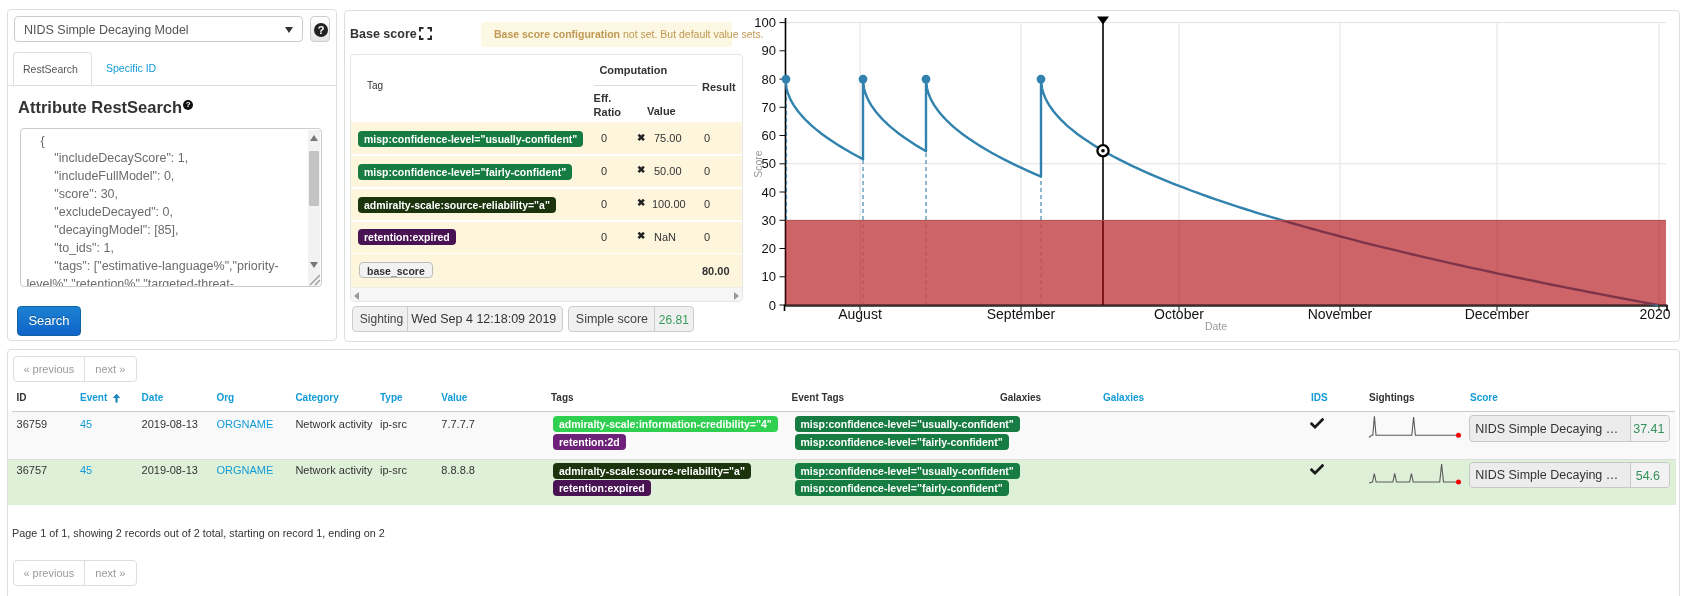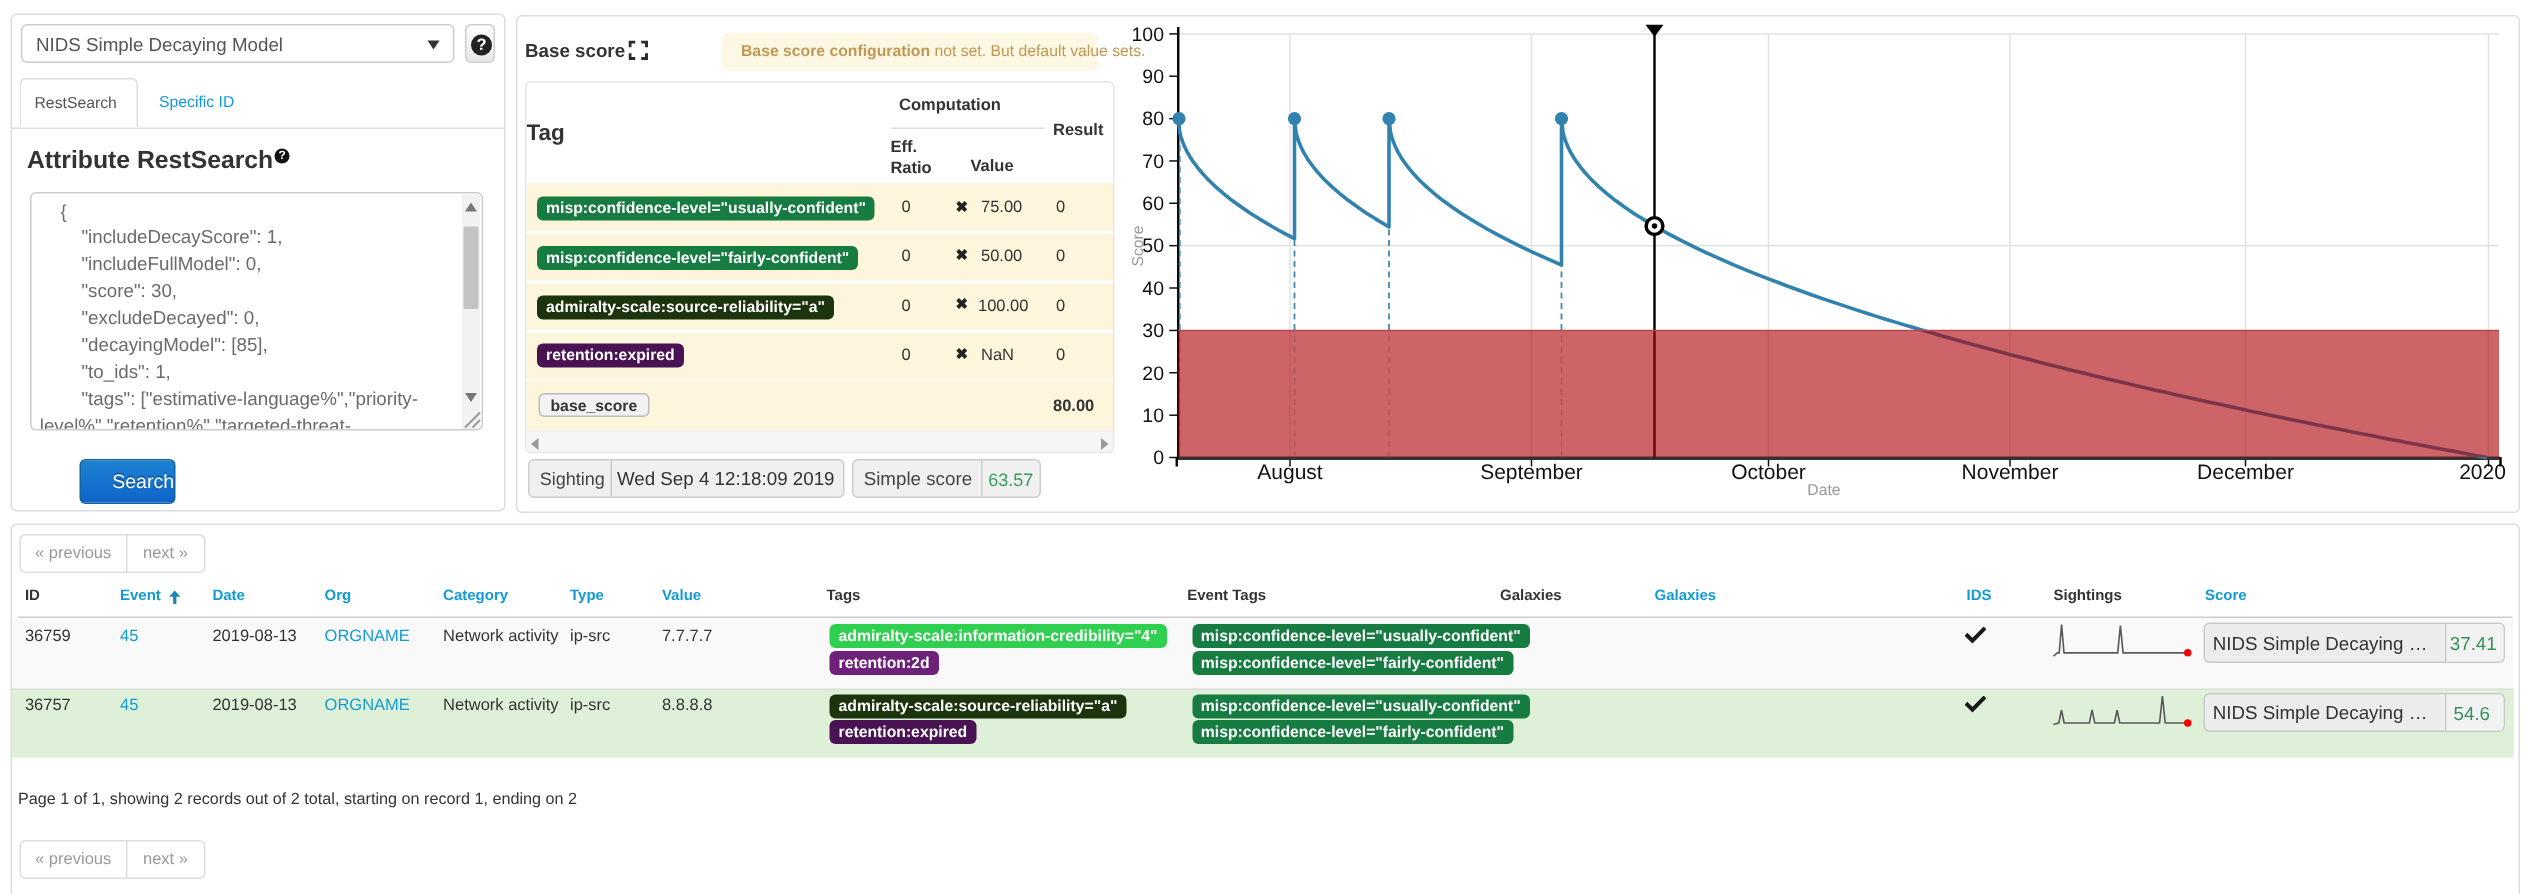--- a/index.html
+++ b/index.html
@@ -48,36 +48,36 @@
 
     <div class="abs" style="right:1px; top:1px; width:12px; height:156px; background:#f2f2f2;"></div>
     <div class="abs" style="right:3px; top:6px; width:0; height:0; border-left:4px solid transparent; border-right:4px solid transparent; border-bottom:6px solid #777;"></div>
     <div class="abs" style="right:2px; top:22px; width:10px; height:55px; background:#c3c3c3; border-radius:1px;"></div>
     <div class="abs" style="right:3px; bottom:18px; width:0; height:0; border-left:4px solid transparent; border-right:4px solid transparent; border-top:6px solid #777;"></div>
     <svg class="abs" style="right:0px; bottom:0px;" width="13" height="13">
           <path d="M12 2 L2 12 M12 7 L7 12" stroke="#999" stroke-width="1.3" fill="none"></path>
         </svg>
   </div>
 
-  <div class="abs" style="left:9px; top:296px; width:64px; height:30px; border:1px solid #1164a3; border-radius:4px; background:linear-gradient(#1c82d2,#0f64c8); color:#fff; text-align:right; line-height:28px; font-size:13px; text-shadow:0 -1px 0 rgba(0,0,0,0.25);margin-left:36px;">Search</div>
+  <div class="abs" style="left:9px; top:296px; width:64px; height:30px; border:1px solid #1164a3; border-radius:4px; background:linear-gradient(#1c82d2,#0f64c8); color:#fff; text-align:center; line-height:28px; font-size:13px; text-shadow:0 -1px 0 rgba(0,0,0,0.25);">Search</div>
 </div>
 
 <div class="panel" style="left:344px; top:10px; width:1336px; height:332px;"></div>
 
 <div class="abs" style="left:350px; top:27px; font-size:12.5px; font-weight:bold; color:#333;">Base score</div>
 <svg class="abs" style="left:418.5px; top:27px;" width="13" height="13" viewBox="0 0 13 13">
       <path d="M1 4.5 V1 H4.5 M8.5 1 H12 V4.5 M12 8.5 V12 H8.5 M4.5 12 H1 V8.5" stroke="#2b2b2b" stroke-width="2" fill="none"></path>
     </svg>
 <div class="abs" style="left:439px; top:22px; width:251px; height:25px; background:#fcf8e3; border-radius:4px;margin-left:42px;">
   <div class="abs" style="left:13px; top:6px; font-size:10.5px; color:#c09853; white-space:nowrap;"><b>Base score configuration</b> not set. But default value sets.</div>
 </div>
 
 <div class="abs" style="left:350px; top:53.5px; width:393px; height:248px; border:1px solid #e5e5e5; border-radius:4px; background:#fff; overflow:hidden;">
 
-  <div class="abs" style="left:0; top:25.5px; font-weight:bold; font-size:15px; color:#333;">Tag</div>
+  <div class="abs" style="left:16px; top:25.5px; font-weight:normal; font-size:10px; color:#333;">Tag</div>
   <div class="abs" style="left:248.4px; top:9px; font-weight:bold; font-size:11px; color:#333;">Computation</div>
   <div class="abs" style="left:242.6px; top:30.5px; width:103.4px; height:1px; background:#ddd;"></div>
   <div class="abs" style="left:242.6px; top:36px; font-weight:bold; font-size:11px; color:#333; line-height:14.5px;">Eff.<br>Ratio</div>
   <div class="abs" style="left:296px; top:50.5px; font-weight:bold; font-size:11px; color:#333;">Value</div>
   <div class="abs" style="left:351px; top:26px; font-weight:bold; font-size:11px; color:#333;">Result</div>
 
   <div class="abs" style="left:0; top:67.8px; width:393px; height:164.5px; background:#fdf5dc;"></div>
   <div class="abs" style="left:0; top:99.7px; width:393px; height:1.5px; background:#fff;"></div>
   <div class="abs" style="left:0; top:132.6px; width:393px; height:1.5px; background:#fff;"></div>
   <div class="abs" style="left:0; top:165.5px; width:393px; height:1.5px; background:#fff;"></div>
@@ -116,21 +116,21 @@
 </div>
 
 <div class="abs" style="left:351.8px; top:306px; width:211.6px; height:25.5px; border:1px solid #ccc; border-radius:4px; background:#f0f0f0;">
   <div class="abs" style="left:7px; top:5px; font-size:12px; color:#444;">Sighting</div>
   <div class="abs" style="left:54.6px; top:0; width:1px; height:23.5px; background:#ccc;"></div>
   <div class="abs" style="left:58.5px; top:5px; font-size:12.5px; color:#333;">Wed Sep 4 12:18:09 2019</div>
 </div>
 <div class="abs" style="left:567.8px; top:306px; width:126.7px; height:25.5px; border:1px solid #ccc; border-radius:4px; background:#f0f0f0;">
   <div class="abs" style="left:7px; top:5px; font-size:12.5px; color:#444;">Simple score</div>
   <div class="abs" style="left:85.7px; top:0; width:1px; height:23.5px; background:#ccc;"></div>
-  <div class="abs" style="left:90px; top:5.5px; font-size:12px; color:#379b5b;">63.57</div>
+  <div class="abs" style="left:90px; top:5.5px; font-size:12px; color:#379b5b;">26.81</div>
 </div>
 
 <svg class="abs" style="left:0; top:0;" width="1685" height="596" viewBox="0 0 1685 596">
 
   <g stroke="#e2e2e2" stroke-width="1">
     <line x1="860" y1="22.6" x2="860" y2="305"></line>
     <line x1="1021" y1="22.6" x2="1021" y2="305"></line>
     <line x1="1179" y1="22.6" x2="1179" y2="305"></line>
     <line x1="1340" y1="22.6" x2="1340" y2="305"></line>
     <line x1="1497" y1="22.6" x2="1497" y2="305"></line>

